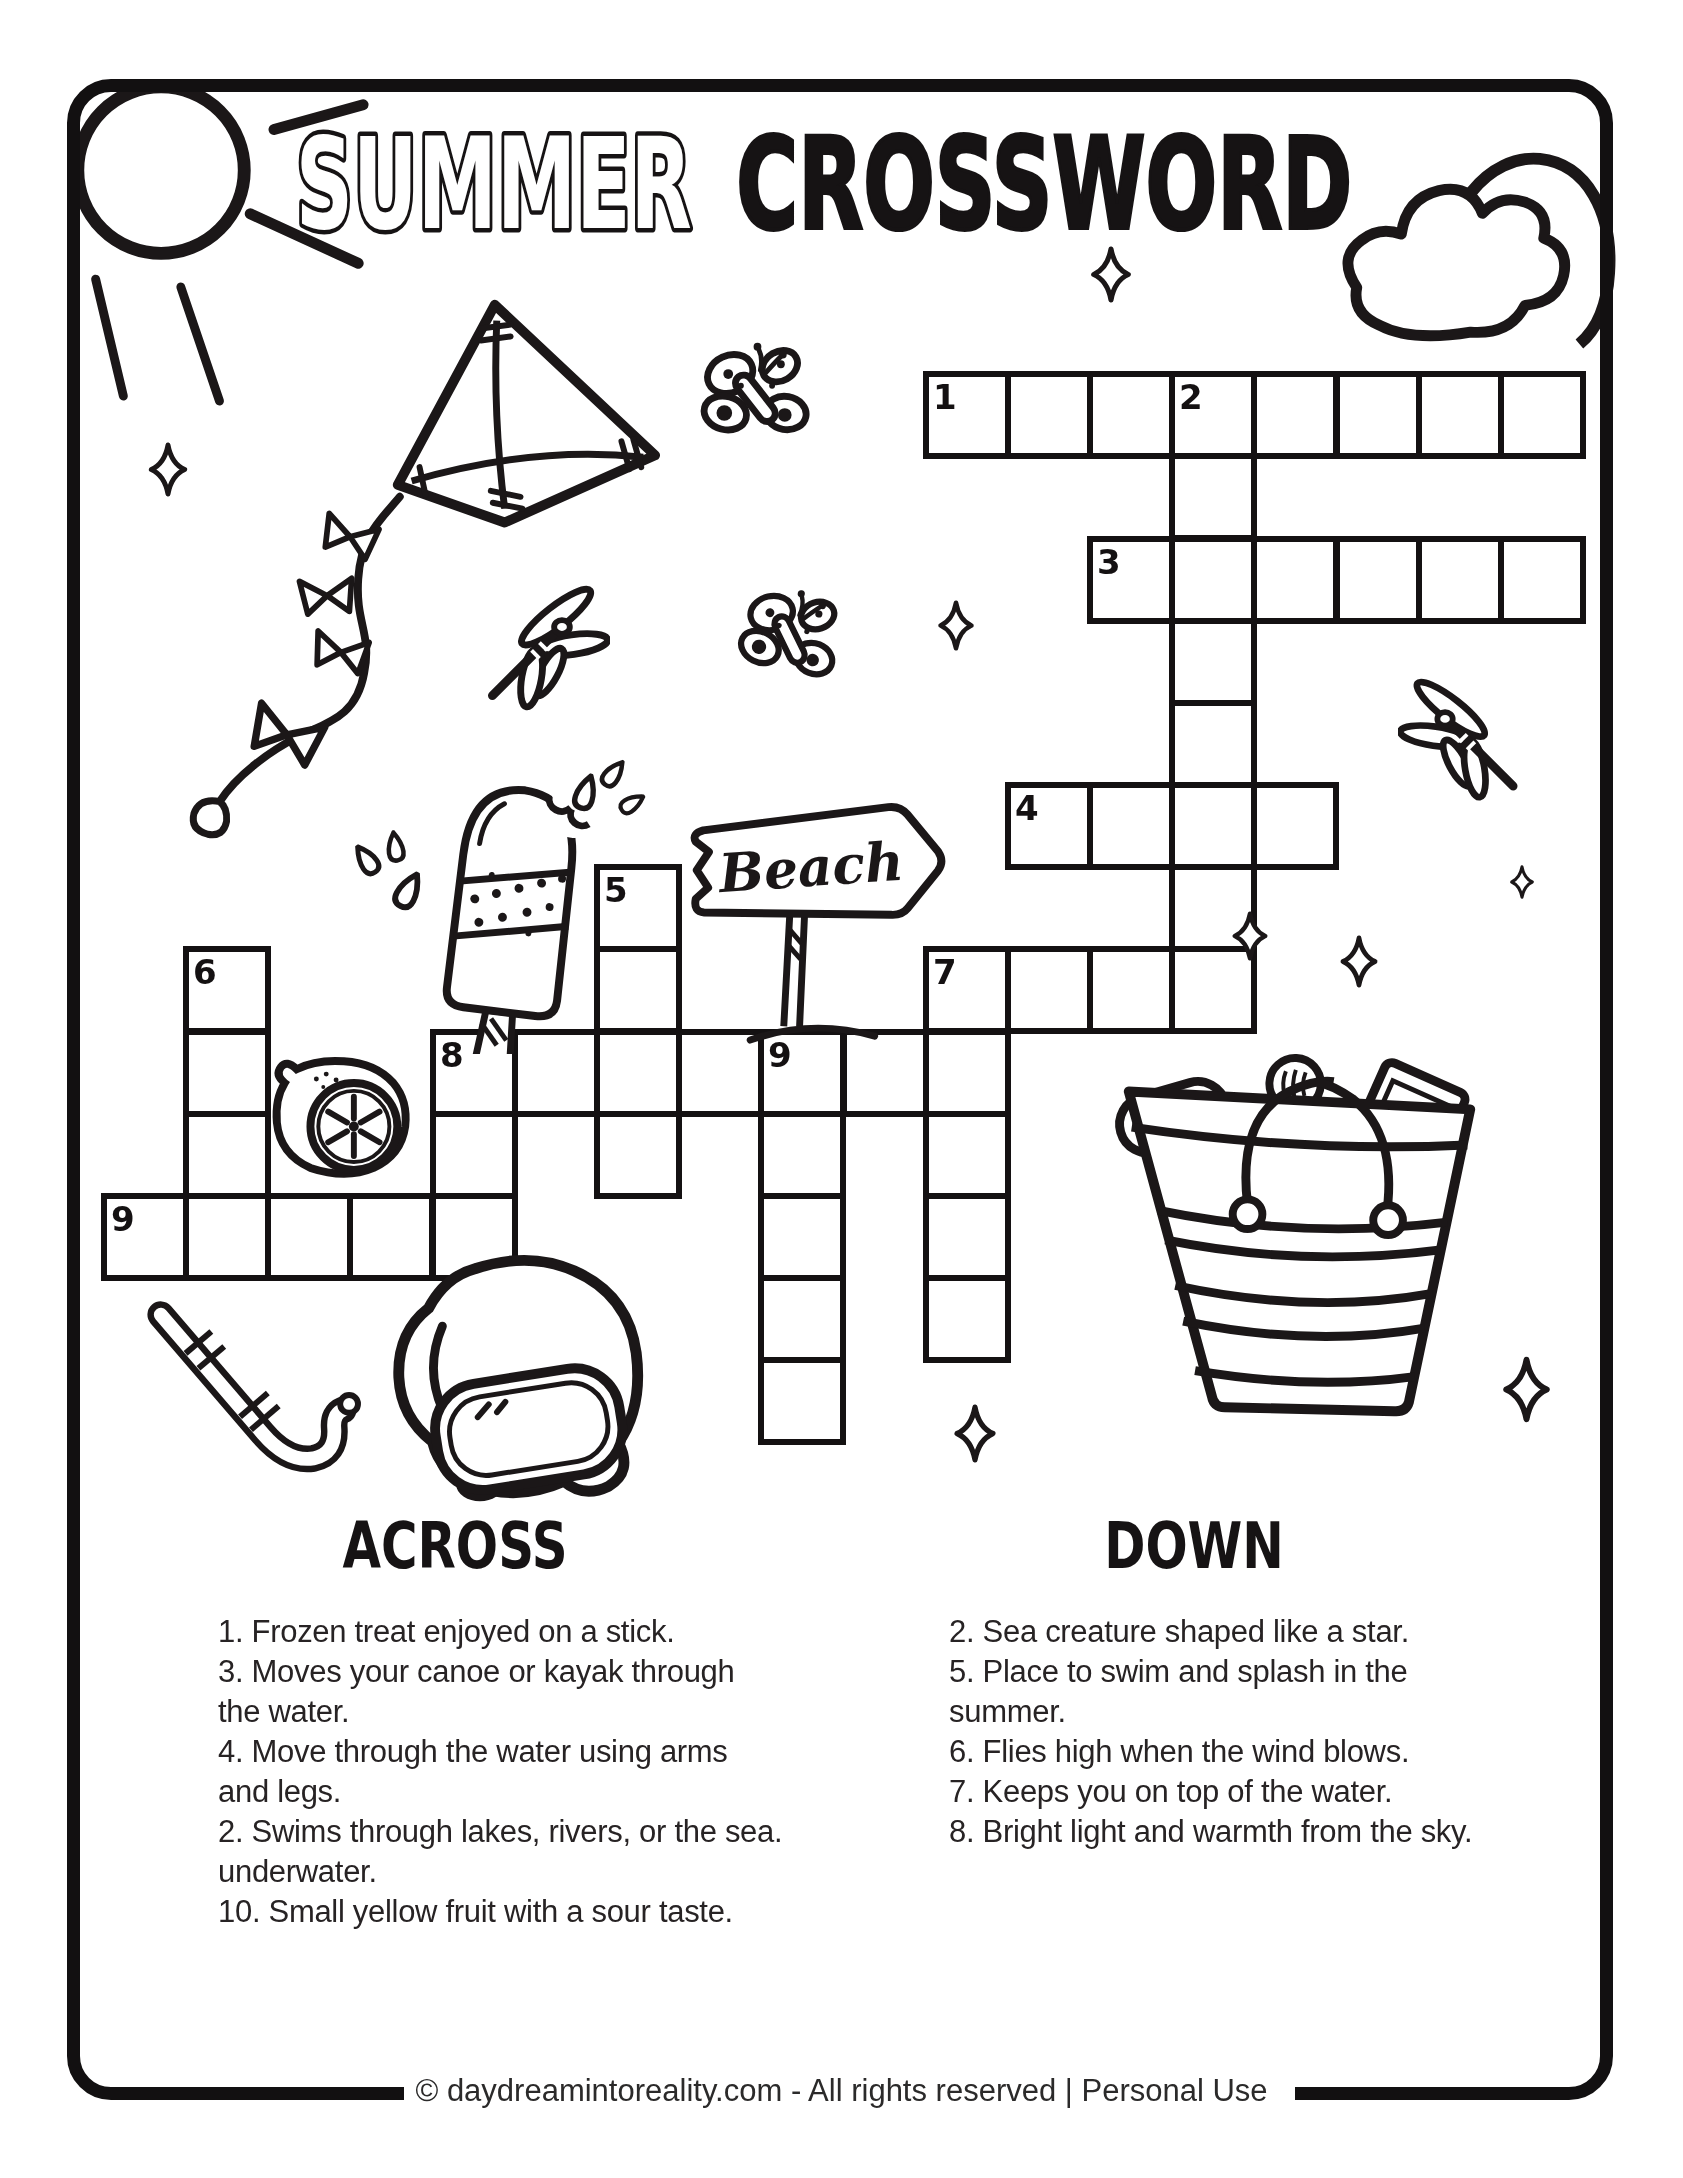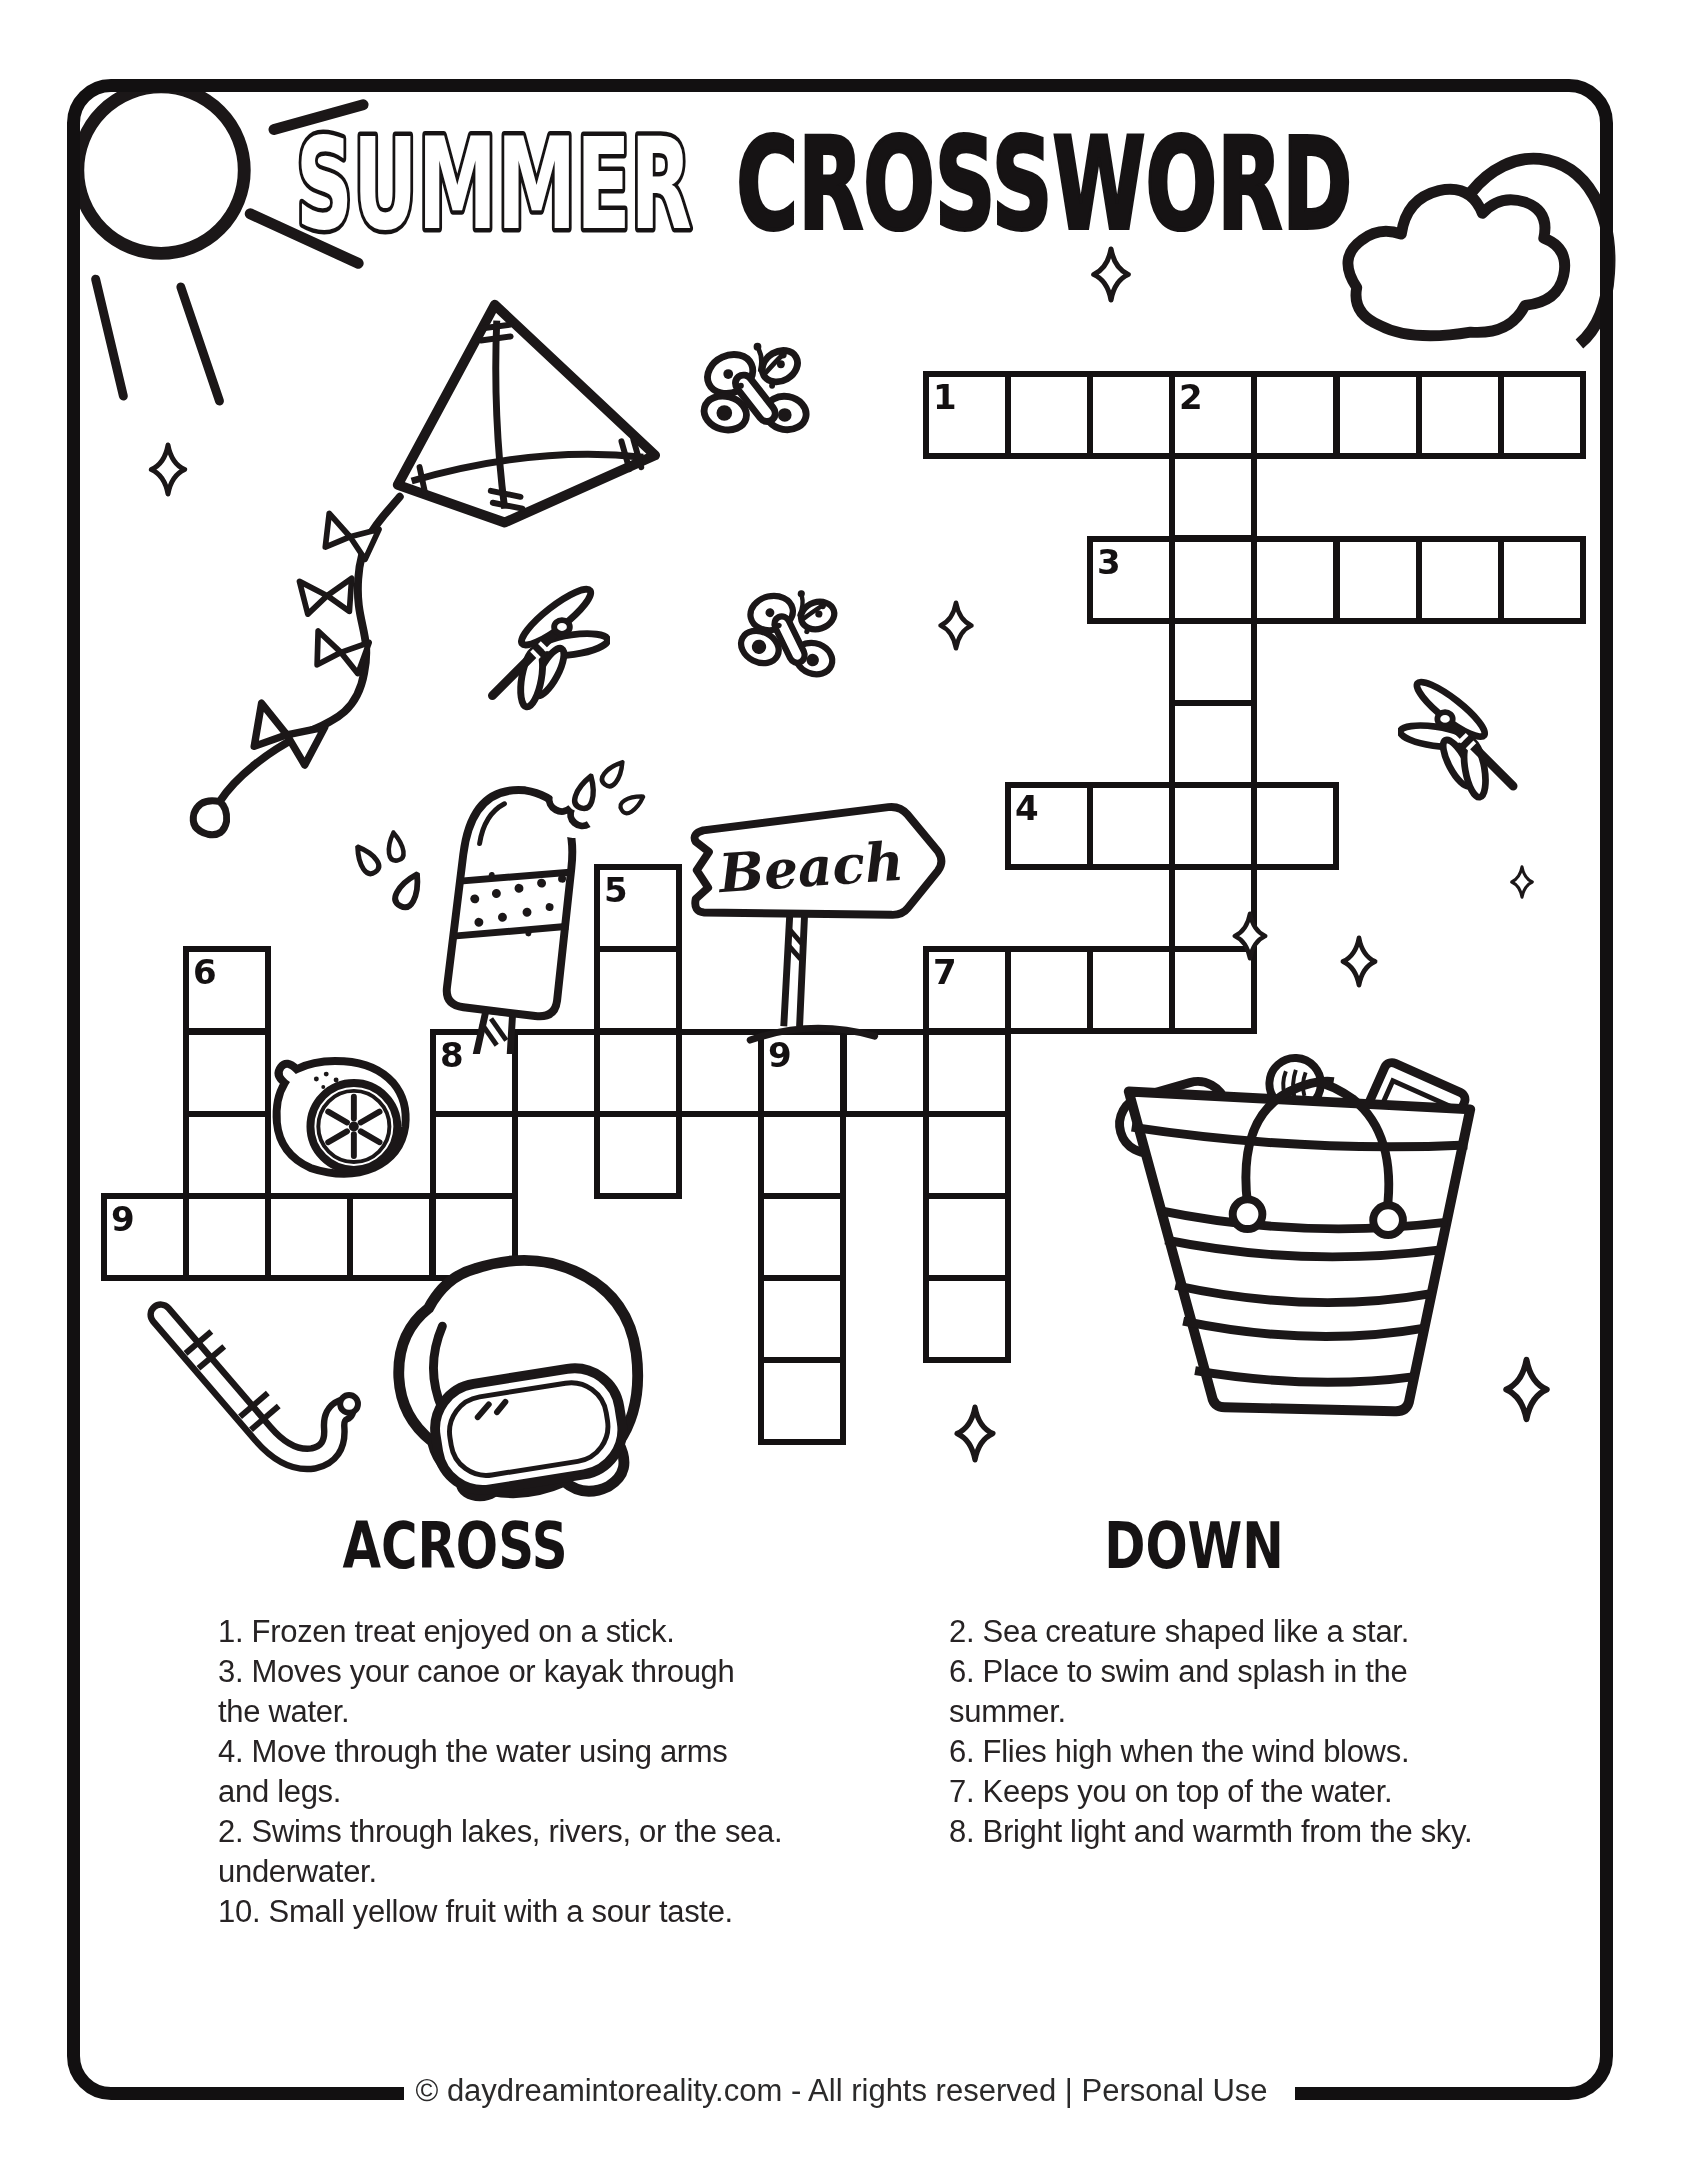--- a/index.html
+++ b/index.html
@@ -433,21 +433,21 @@
       <div class="clue-line">3. Moves your canoe or kayak through</div>
       <div class="clue-line">the water.</div>
       <div class="clue-line">4. Move through the water using arms</div>
       <div class="clue-line">and legs.</div>
       <div class="clue-line">2. Swims through lakes, rivers, or the sea.</div>
       <div class="clue-line">underwater.</div>
       <div class="clue-line">10. Small yellow fruit with a sour taste.</div>
     </div>
   <div id="down-clues" class="clue-col" style="left:929px;top:1612px">
       <div class="clue-line">2. Sea creature shaped like a star.</div>
-      <div class="clue-line">6. Place to swim and splash in the</div>
+      <div class="clue-line">5. Place to swim and splash in the</div>
       <div class="clue-line">summer.</div>
       <div class="clue-line">6. Flies high when the wind blows.</div>
       <div class="clue-line">7. Keeps you on top of the water.</div>
       <div class="clue-line">8. Bright light and warmth from the sky.</div>
     </div>
 
   <div id="page-border"></div>
   <div id="footer-mask"></div>
   <div id="footer-text">© daydreamintoreality.com - All rights reserved | Personal Use</div>
 

